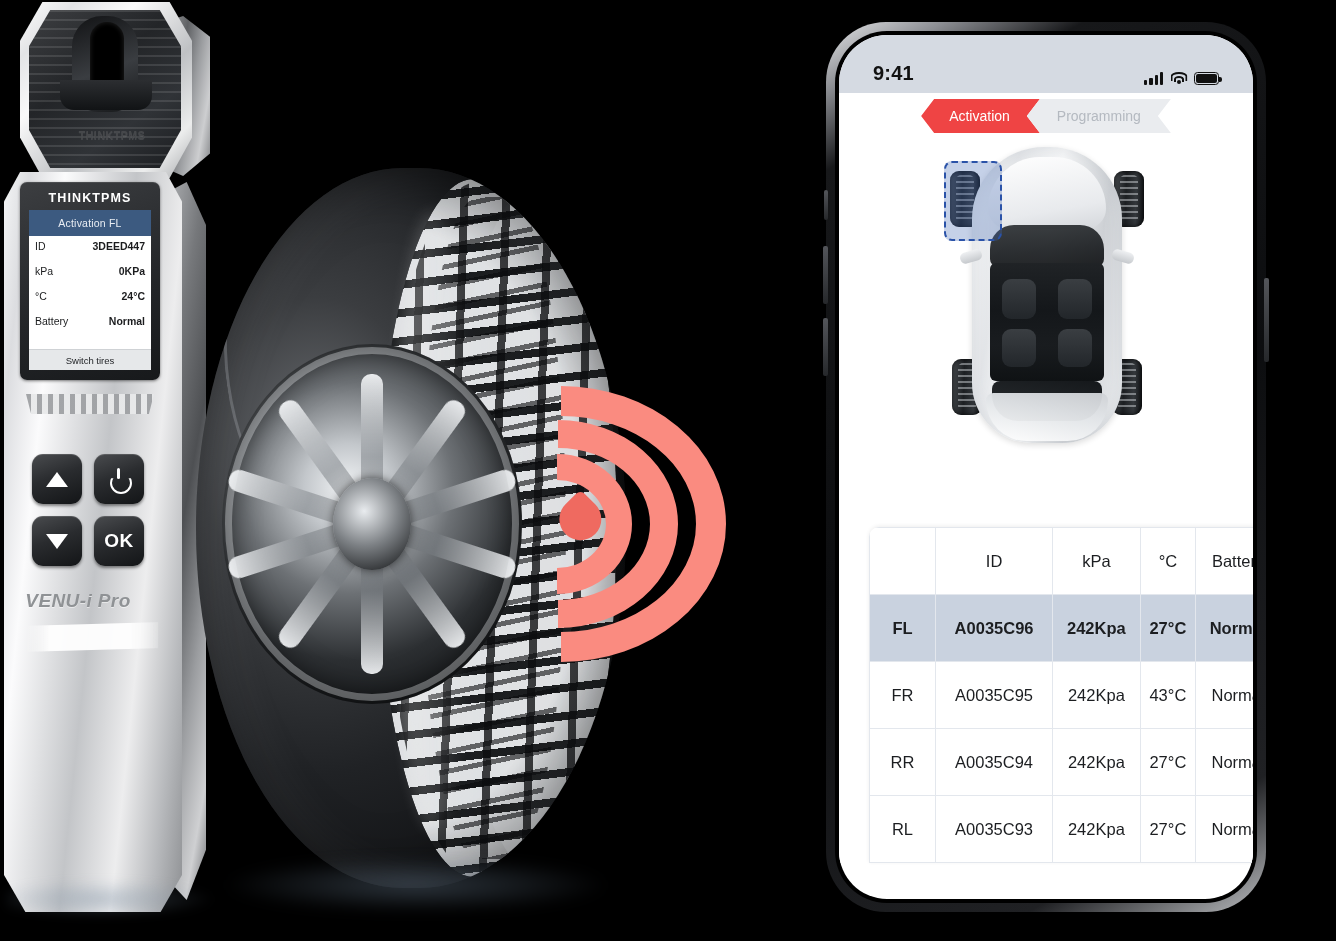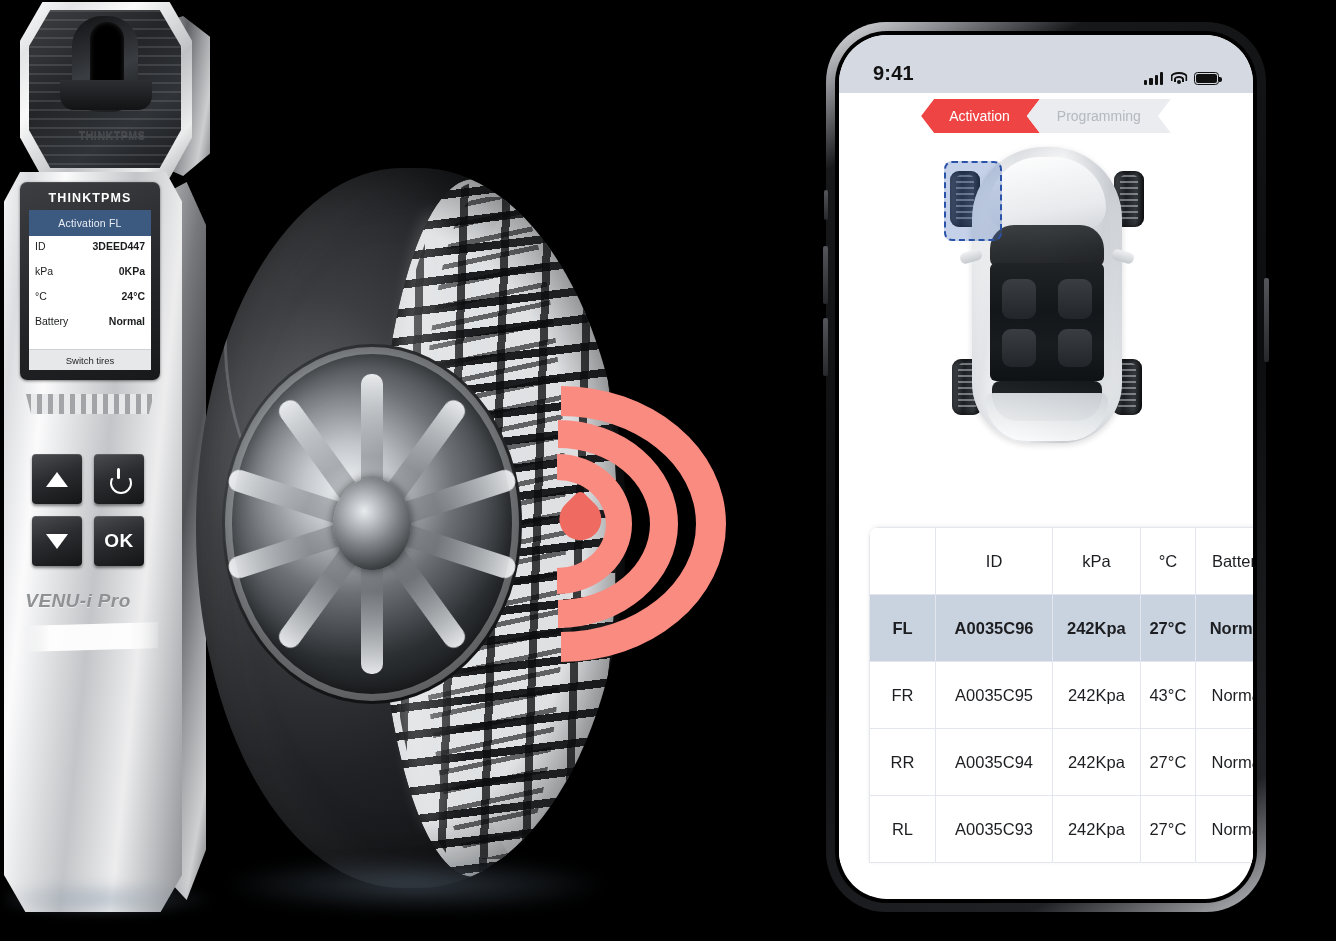--- a/index.html
+++ b/index.html
@@ -99,21 +99,21 @@
   .tool-vent{
     position:absolute; left:22px; top:222px; width:128px; height:20px;
     background:repeating-linear-gradient(90deg,#9fa1a4 0px,#9fa1a4 5px,#e8e9ea 5px,#e8e9ea 11px);
     clip-path: polygon(0% 0%, 100% 0%, 96% 100%, 4% 100%);
     opacity:.95;
   }
   .tool-keys{
     position:absolute; left:28px; top:282px; width:120px; height:120px;
   }
   .key{
-    position:absolute; width:50px; height:50px; border-radius:4px;
+    position:absolute; width:50px; height:50px; border-radius:11px;
     background:linear-gradient(160deg,#4a4c4f 0%,#2a2c2f 45%,#131517 100%);
     box-shadow:0 2px 3px rgba(0,0,0,.45), inset 0 1px 0 rgba(255,255,255,.13);
     display:flex; align-items:center; justify-content:center;
     color:#fff;
   }
   .key.k-up{ left:0; top:0; }
   .key.k-pw{ left:62px; top:0; }
   .key.k-dn{ left:0; top:62px; }
   .key.k-ok{ left:62px; top:62px; }
   .tri{ width:0; height:0; border-left:11px solid transparent; border-right:11px solid transparent; }

